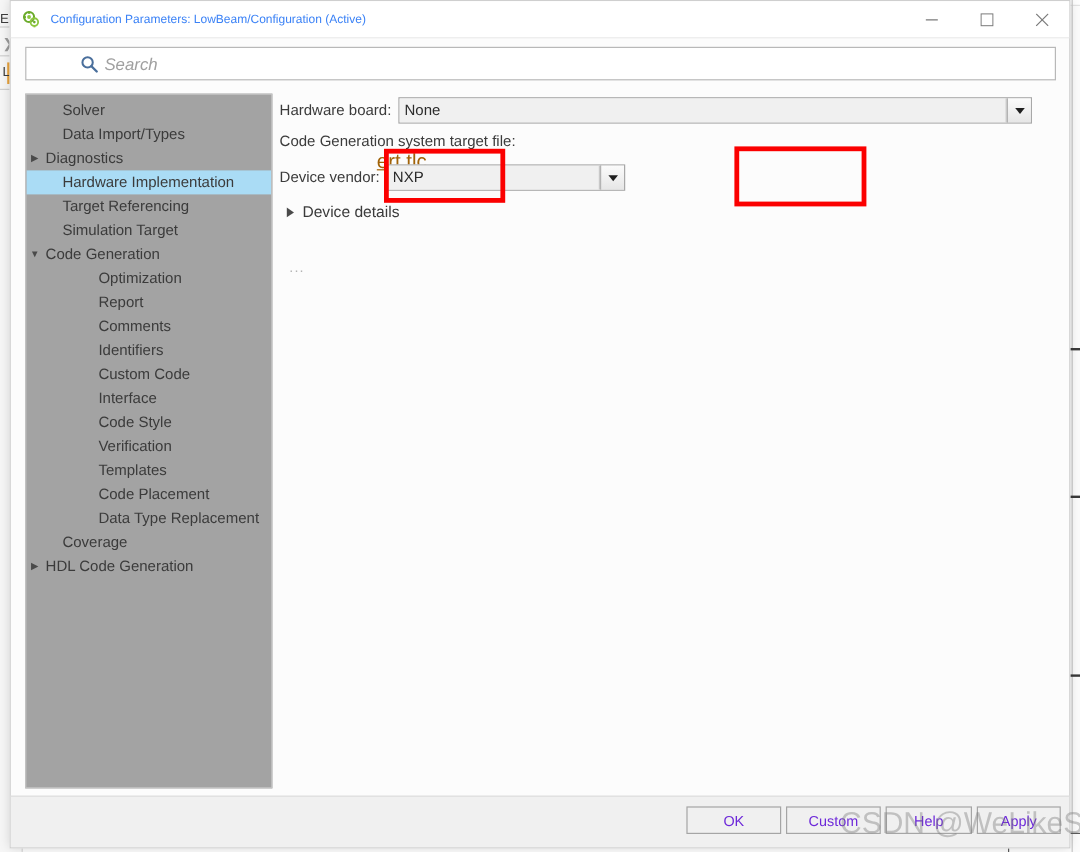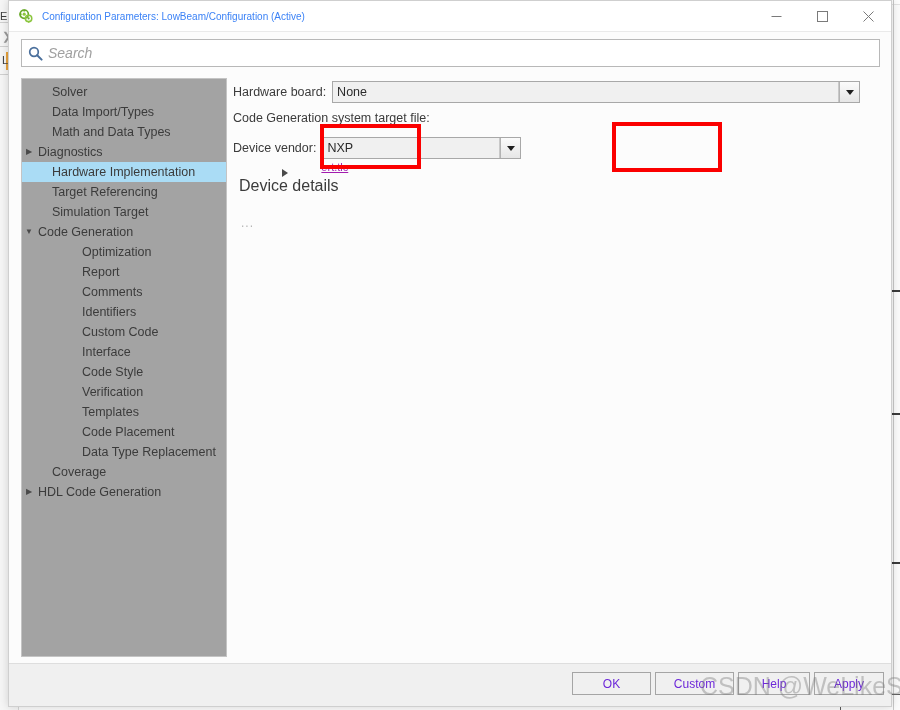--- a/index.html
+++ b/index.html
@@ -155,20 +155,21 @@
     left: 12px; top: 38px;
     width: 859px; height: 28px;
   }
   #search-box {
     width: 100%; height: 100%;
     border: 1px solid #b8b8b8;
     background: #ffffff;
     box-sizing: border-box;
     display: flex;
     align-items: center;
+    padding-left: 39px;
   }
   #search-icon-wrap {
     width: 26px;
     display: flex;
     align-items: center;
     justify-content: center;
     flex: 0 0 auto;
   }
   #search-input {
     flex: 1 1 auto;
@@ -276,34 +277,32 @@
     justify-content: center;
   }
   .caret-down {
     width: 0; height: 0;
     border-left: 4px solid transparent;
     border-right: 4px solid transparent;
     border-top: 5px solid #1f1f1f;
   }
 
   .link-text {
-    font-size: 11px;
-    color: #a21caf;
+    font-size: 17px;
+    color: #a16207;
     text-decoration: underline;
     font-family: "Liberation Sans", sans-serif;
     cursor: pointer;
-    margin-top: 36px;
   }
   .expander {
     display: flex;
     align-items: center;
-    font-size: 16px;
+    font-size: 13px;
     color: #3b3b3b;
     font-family: "Liberation Sans", sans-serif;
-    flex-direction: column;
   }
   .expander .tri {
     width: 0; height: 0;
     border-top: 4.5px solid transparent;
     border-bottom: 4.5px solid transparent;
     border-left: 6px solid #4a4a4a;
     margin-right: 7px;
   }
   #ellipsis-mark {
     position: absolute;
@@ -439,24 +438,20 @@
 
   <div id="sidebar">
       <div class="tree-item lvl0">
         <span class="tree-arrow"></span>
         <span class="tree-label">Solver</span>
       </div>
       <div class="tree-item lvl0">
         <span class="tree-arrow"></span>
         <span class="tree-label">Data Import/Types</span>
       </div>
-      <div class="tree-item lvl0">
-        <span class="tree-arrow"></span>
-        <span class="tree-label">Math and Data Types</span>
-      </div>
       <div class="tree-item lvl0 has-arrow">
         <span class="tree-arrow">▶</span>
         <span class="tree-label">Diagnostics</span>
       </div>
       <div class="tree-item lvl0 selected">
         <span class="tree-arrow"></span>
         <span class="tree-label">Hardware Implementation</span>
       </div>
       <div class="tree-item lvl0">
         <span class="tree-arrow"></span>

